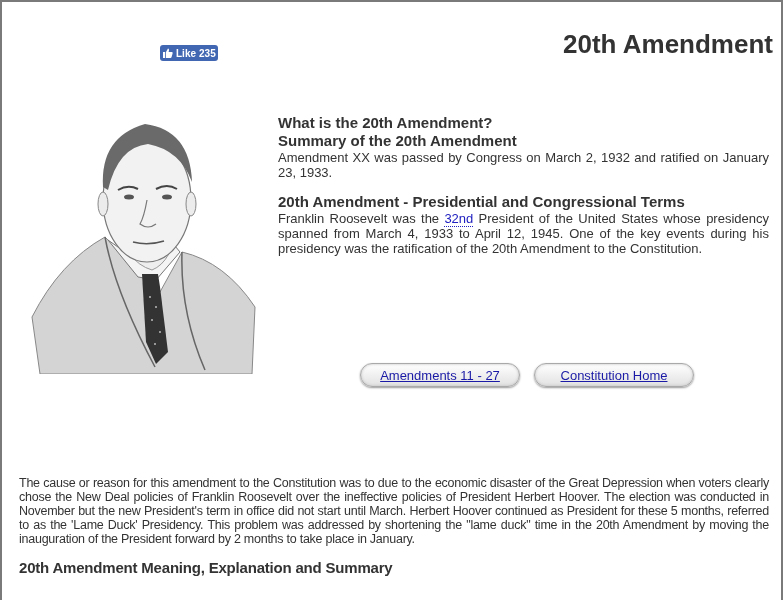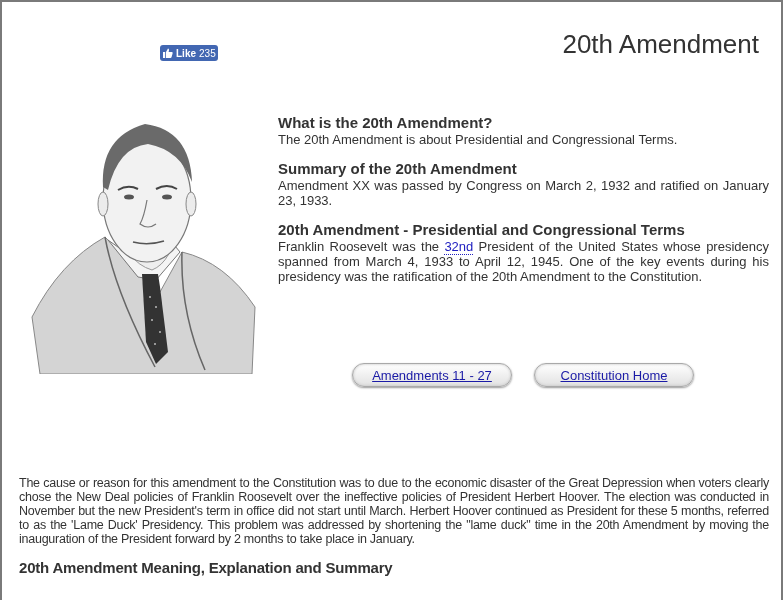--- a/index.html
+++ b/index.html
@@ -11,24 +11,24 @@
     position:absolute; left:0; top:0; width:779px; height:602px;
     border:2px solid #7a7a7a; border-bottom:none; background:#fff;
   }
   .like-btn {
     position:absolute; left:158px; top:43px; width:58px; height:16px;
     background:#4267b2; border-radius:3px; color:#fff;
     font-size:10px; font-weight:bold; display:flex; align-items:center;
     box-sizing:border-box; padding-left:3px; cursor:pointer;
   }
   .like-btn svg { margin-right:3px; }
-  .like-btn .count { font-weight:normal; margin-left:3px;text-align:center; }
+  .like-btn .count { font-weight:bold; margin-left:3px;text-align:center; }
   .page-title {
-    position:absolute; right:22px; top:27px; font-size:26px; color:#333;
-    font-weight:normal; margin:0;
+    position:absolute; right:8px; top:27px; font-size:26px; color:#333;
+    font-weight:bold; margin:0;
   }
   .portrait {
     position:absolute; left:28px; top:110px; width:228px; height:262px;
   }
   .content {
     position:absolute; left:276px; top:112px; width:491px;
     font-size:13px; line-height:15px;
   }
   .content h3 {
     margin:0; font-size:15px; line-height:18px; font-weight:bold; color:#333;
@@ -43,21 +43,21 @@
   }
   .pill {
     position:absolute; top:0; height:22px; border-radius:12px;
     background:linear-gradient(#ffffff, #f0f0f0 50%, #e2e2e2);
     border:1px solid #a9a9a9;
     box-shadow: inset 0 0 3px #bbb, 0 1px 2px #999;
     display:flex; align-items:center; justify-content:center;
     font-size:13px; cursor:pointer;
   }
   .pill span { color:#1a1aa6; text-decoration:underline; }
-  .pill.p1 { left:0; width:158px;justify-content:center; }
+  .pill.p1 { left:8px; width:158px;justify-content:center; }
   .pill.p2 { left:182px; width:158px; }
   .lower {
     position:absolute; left:17px; top:474px; width:750px;
     font-family:"Liberation Sans", sans-serif; font-stretch:condensed;
   }
   .lower h3 {
     margin:0; font-size:15px; line-height:18px; font-weight:bold; color:#333;
     letter-spacing:-0.2px;
   }
   .lower p {
@@ -113,21 +113,20 @@
       <path d="M117 88 Q114 105 110 112 Q118 118 126 112" stroke="#777" stroke-width="1.2" fill="none"></path>
       <path d="M103 130 Q118 134 134 129" stroke="#555" stroke-width="1.6" fill="none"></path>
 
       <ellipse cx="73" cy="92" rx="5" ry="12" fill="#ececec" stroke="#888"></ellipse>
       <ellipse cx="161" cy="92" rx="5" ry="12" fill="#ececec" stroke="#888"></ellipse>
     </svg>
   </div>
 
   <div class="content">
     <h3>What is the 20th Amendment?</h3>
-    <p>The 20th Amendment is about Presidential and Congressional Terms.</p>
 
     <h3>Summary of the 20th Amendment</h3>
 
     <p>Amendment XX was passed by Congress on March 2, 1932 and ratified on January 23, 1933.</p>
 
     <h3>20th Amendment - Presidential and Congressional Terms</h3>
     <p><span>Franklin Roosevelt was the </span><a class="inline-link">32nd</a><span> President of the United States whose presidency spanned from March 4, 1933 to April 12, 1945. One of the key events during his presidency was the ratification of the 20th Amendment to the Constitution.</span></p>
   </div>
 
   <div class="nav-buttons">

